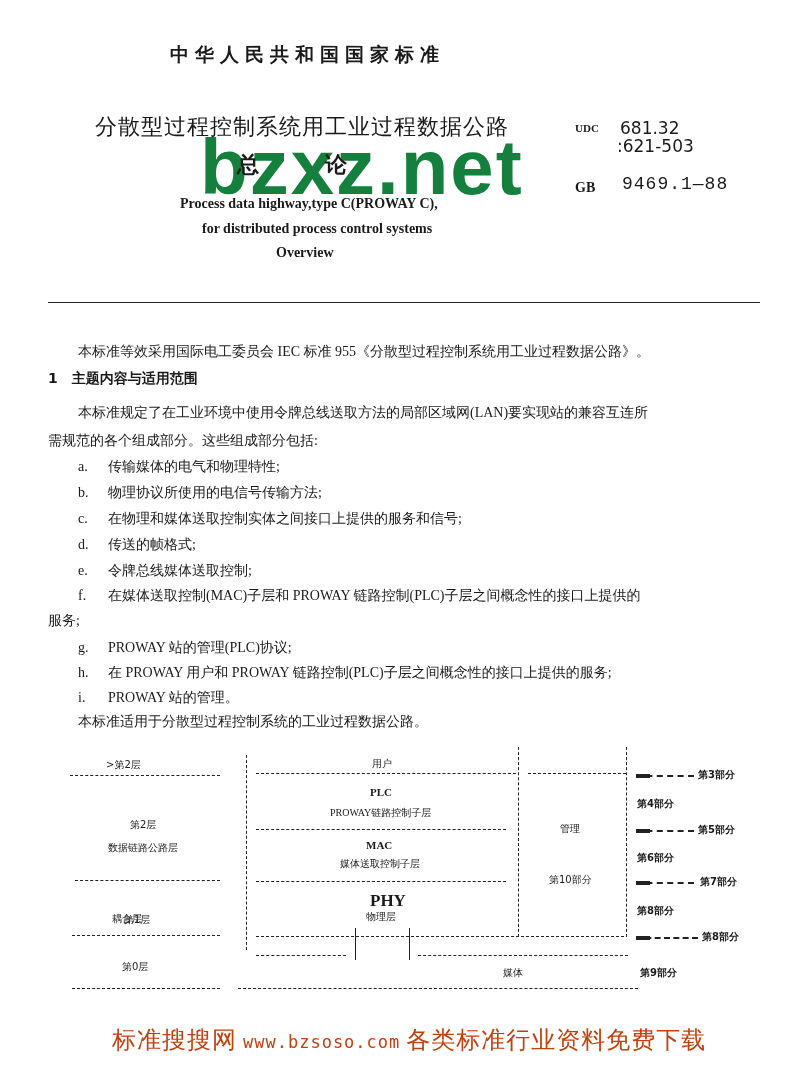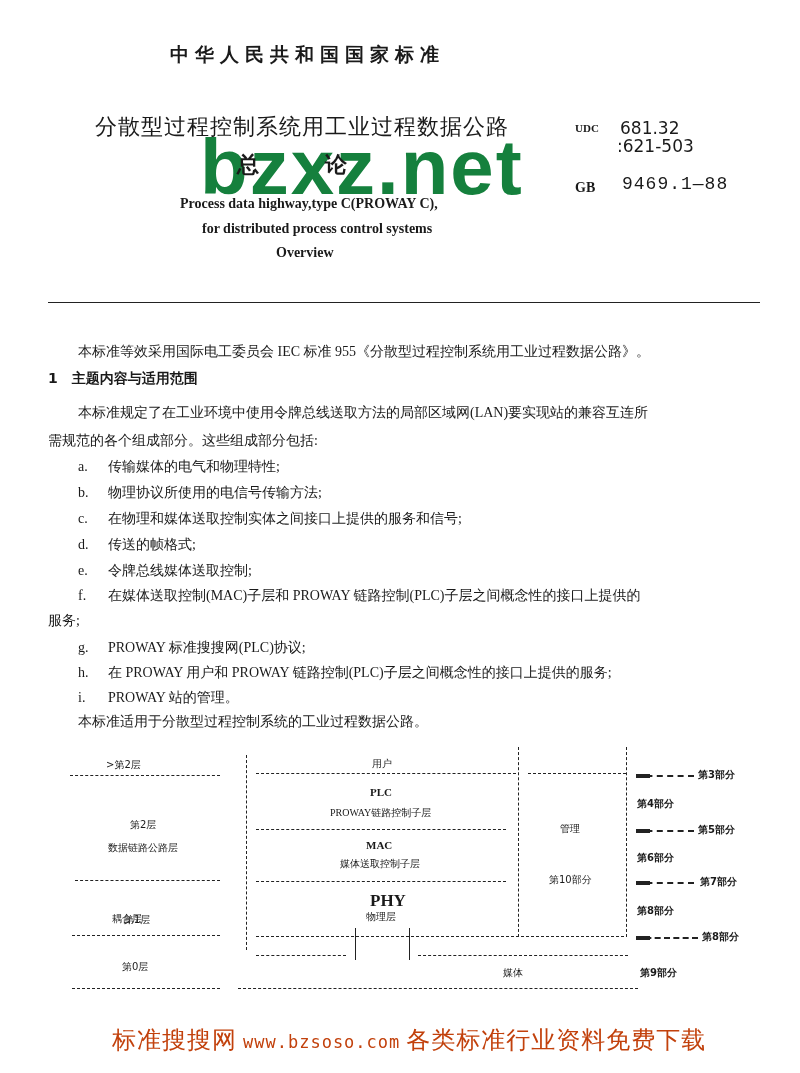--- a/index.html
+++ b/index.html
@@ -66,21 +66,21 @@
 <div class="abs z serif body-text" style="left:78px;top:404px;">本标准规定了在工业环境中使用令牌总线送取方法的局部区域网(LAN)要实现站的兼容互连所</div>
 <div class="abs z serif body-text" style="left:48px;top:432px;">需规范的各个组成部分。这些组成部分包括:</div>
 
 <div class="abs z serif body-text" style="left:78px;top:458px;"><span style="display:inline-block;width:30px">a.</span><span>传输媒体的电气和物理特性;</span></div>
 <div class="abs z serif body-text" style="left:78px;top:484px;"><span style="display:inline-block;width:30px">b.</span><span>物理协议所使用的电信号传输方法;</span></div>
 <div class="abs z serif body-text" style="left:78px;top:510px;"><span style="display:inline-block;width:30px">c.</span><span>在物理和媒体送取控制实体之间接口上提供的服务和信号;</span></div>
 <div class="abs z serif body-text" style="left:78px;top:536px;"><span style="display:inline-block;width:30px">d.</span><span>传送的帧格式;</span></div>
 <div class="abs z serif body-text" style="left:78px;top:562px;"><span style="display:inline-block;width:30px">e.</span><span>令牌总线媒体送取控制;</span></div>
 <div class="abs z serif body-text" style="left:78px;top:587px;"><span style="display:inline-block;width:30px">f.</span><span>在媒体送取控制(MAC)子层和 PROWAY 链路控制(PLC)子层之间概念性的接口上提供的</span></div>
 <div class="abs z serif body-text" style="left:48px;top:612px;">服务;</div>
-<div class="abs z serif body-text" style="left:78px;top:639px;"><span style="display:inline-block;width:30px">g.</span><span>PROWAY 标准搜搜网(PLC)协议;</span></div>
+<div class="abs z serif body-text" style="left:78px;top:639px;"><span style="display:inline-block;width:30px">g.</span><span>PROWAY 站的管理(PLC)协议;</span></div>
 <div class="abs z serif body-text" style="left:78px;top:664px;"><span style="display:inline-block;width:30px">h.</span><span>在 PROWAY 用户和 PROWAY 链路控制(PLC)子层之间概念性的接口上提供的服务;</span></div>
 <div class="abs z serif body-text" style="left:78px;top:689px;"><span style="display:inline-block;width:30px">i.</span><span>PROWAY 站的管理。</span></div>
 <div class="abs z serif body-text" style="left:78px;top:713px;">本标准适用于分散型过程控制系统的工业过程数据公路。</div>
 
 <div>
 
   <div class="abs z diag-text" style="left:106px;top:758px;">&gt;第2层</div>
   <div class="dh" style="left:70px;top:775px;width:150px;"></div>
   <div class="abs z diag-text" style="left:130px;top:818px;">第2层</div>
   <div class="abs z diag-text" style="left:108px;top:841px;">数据链路公路层</div>

